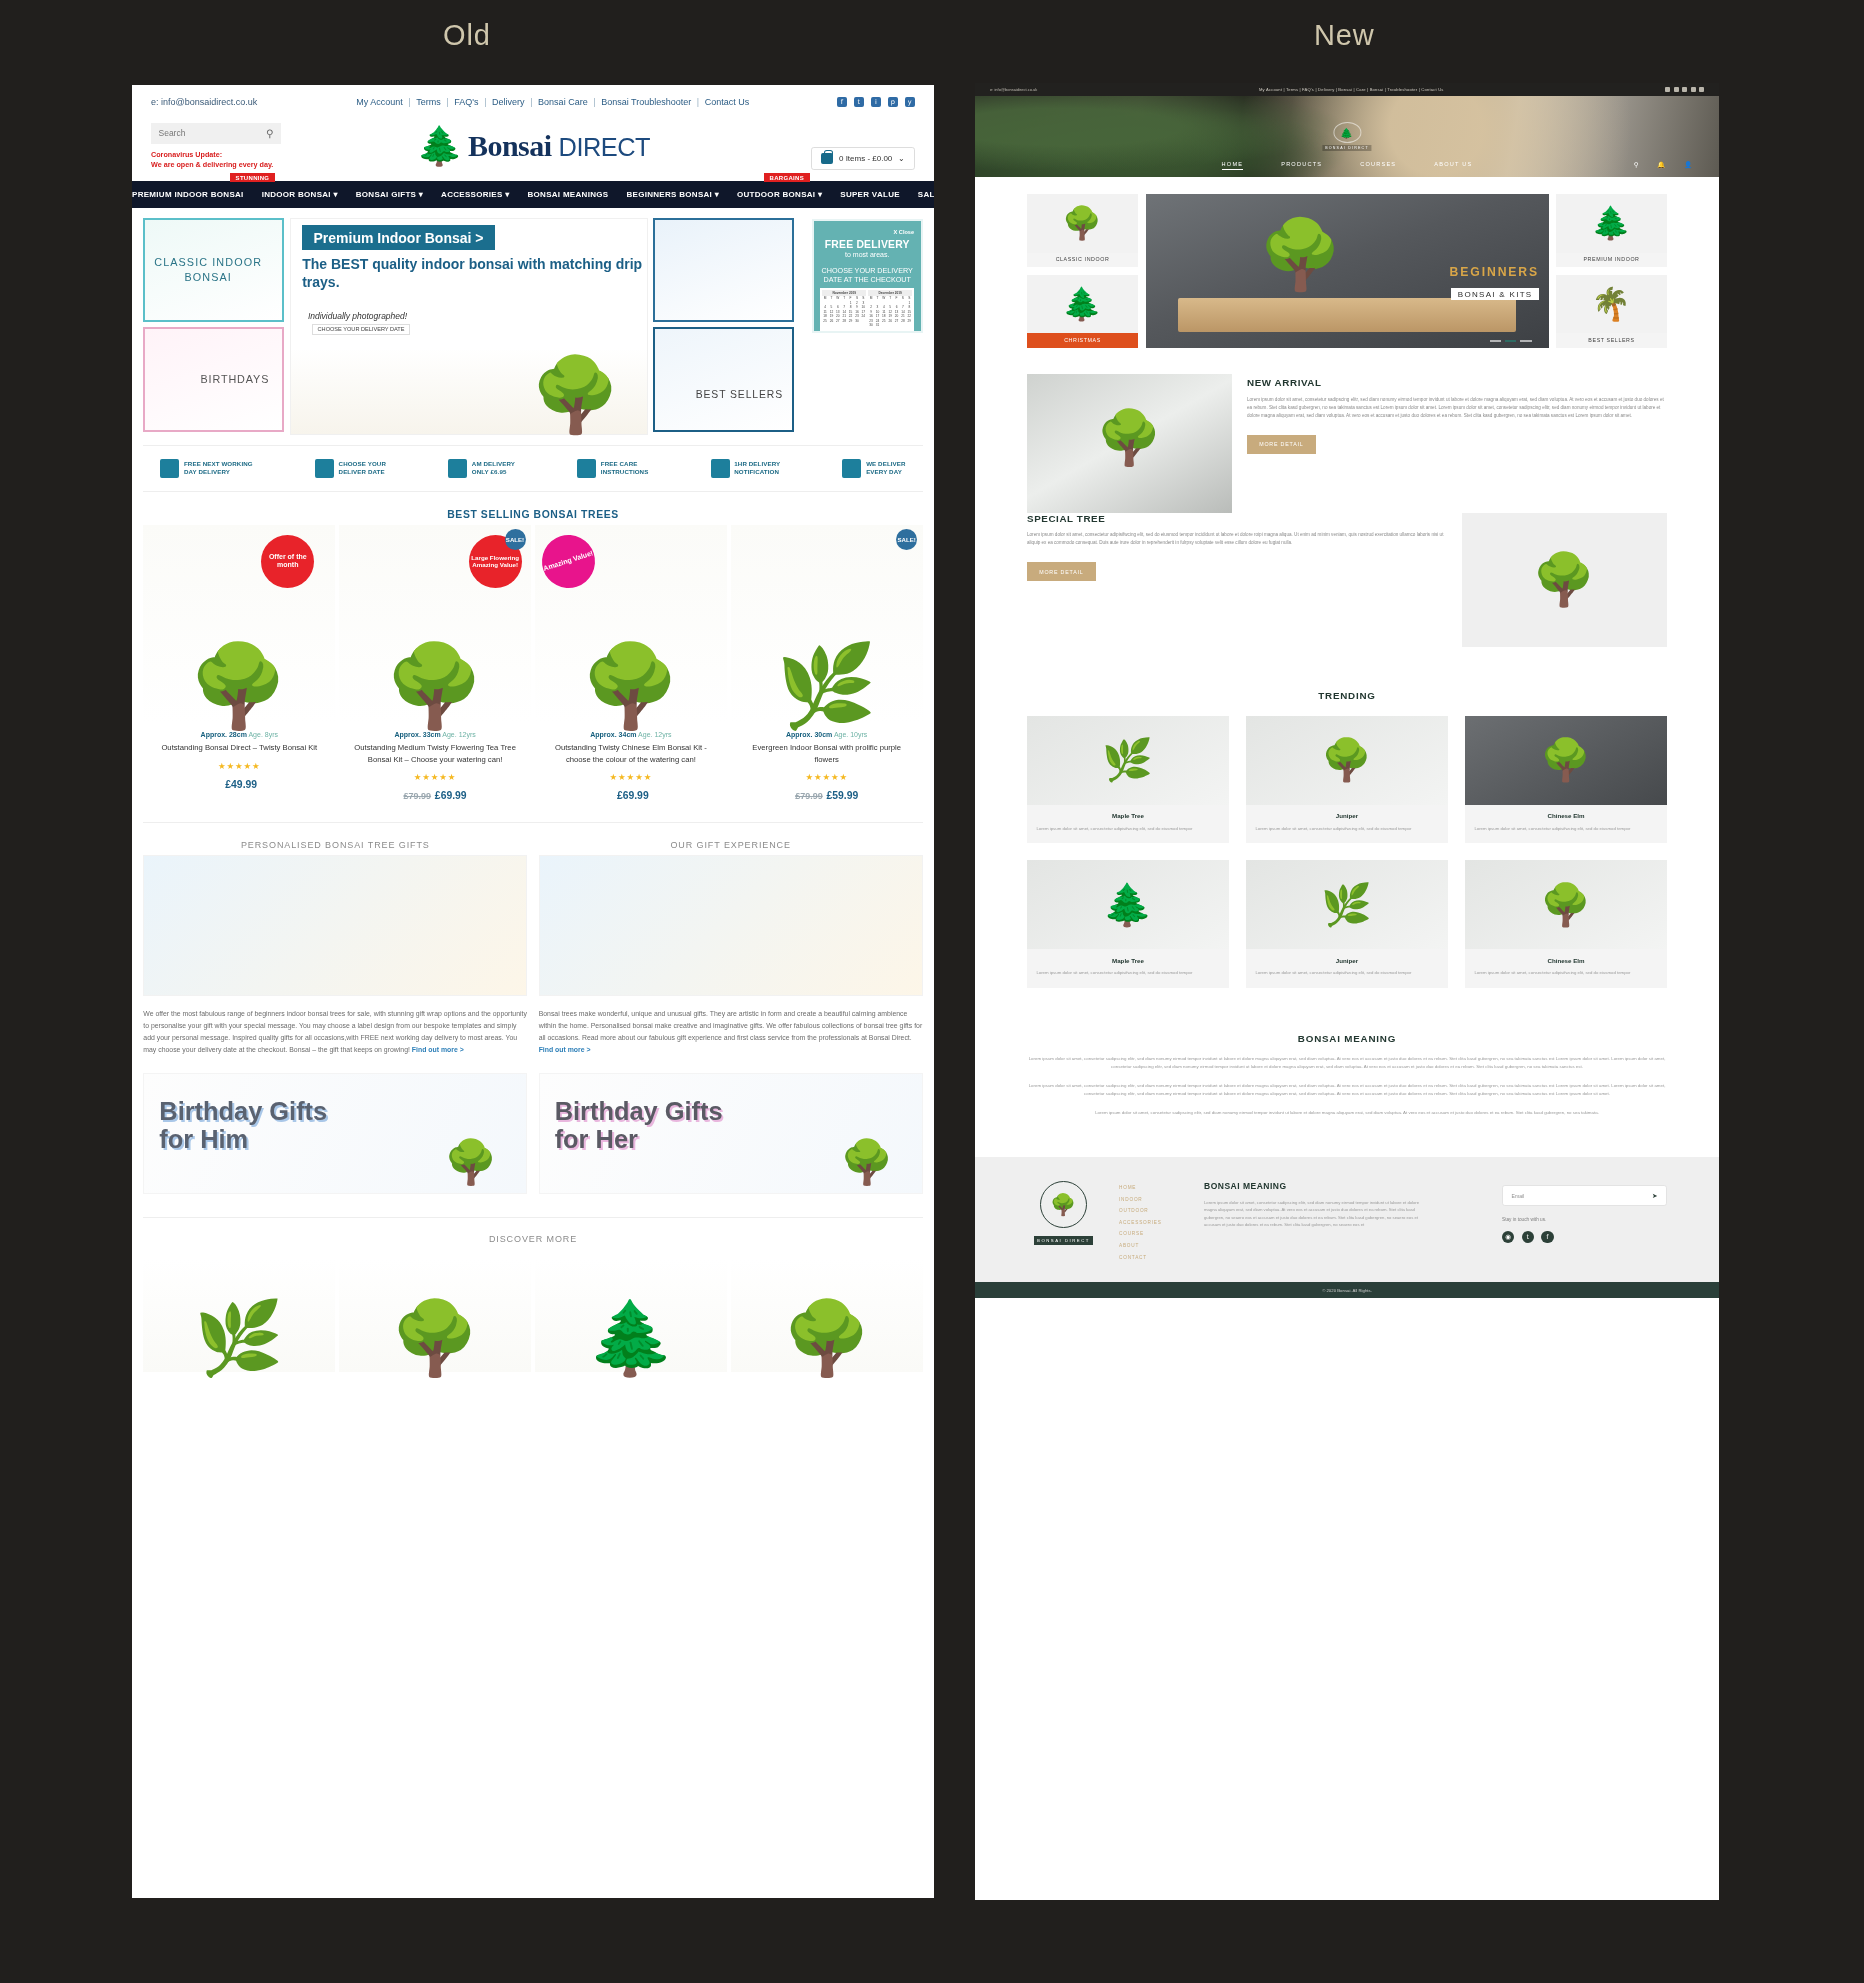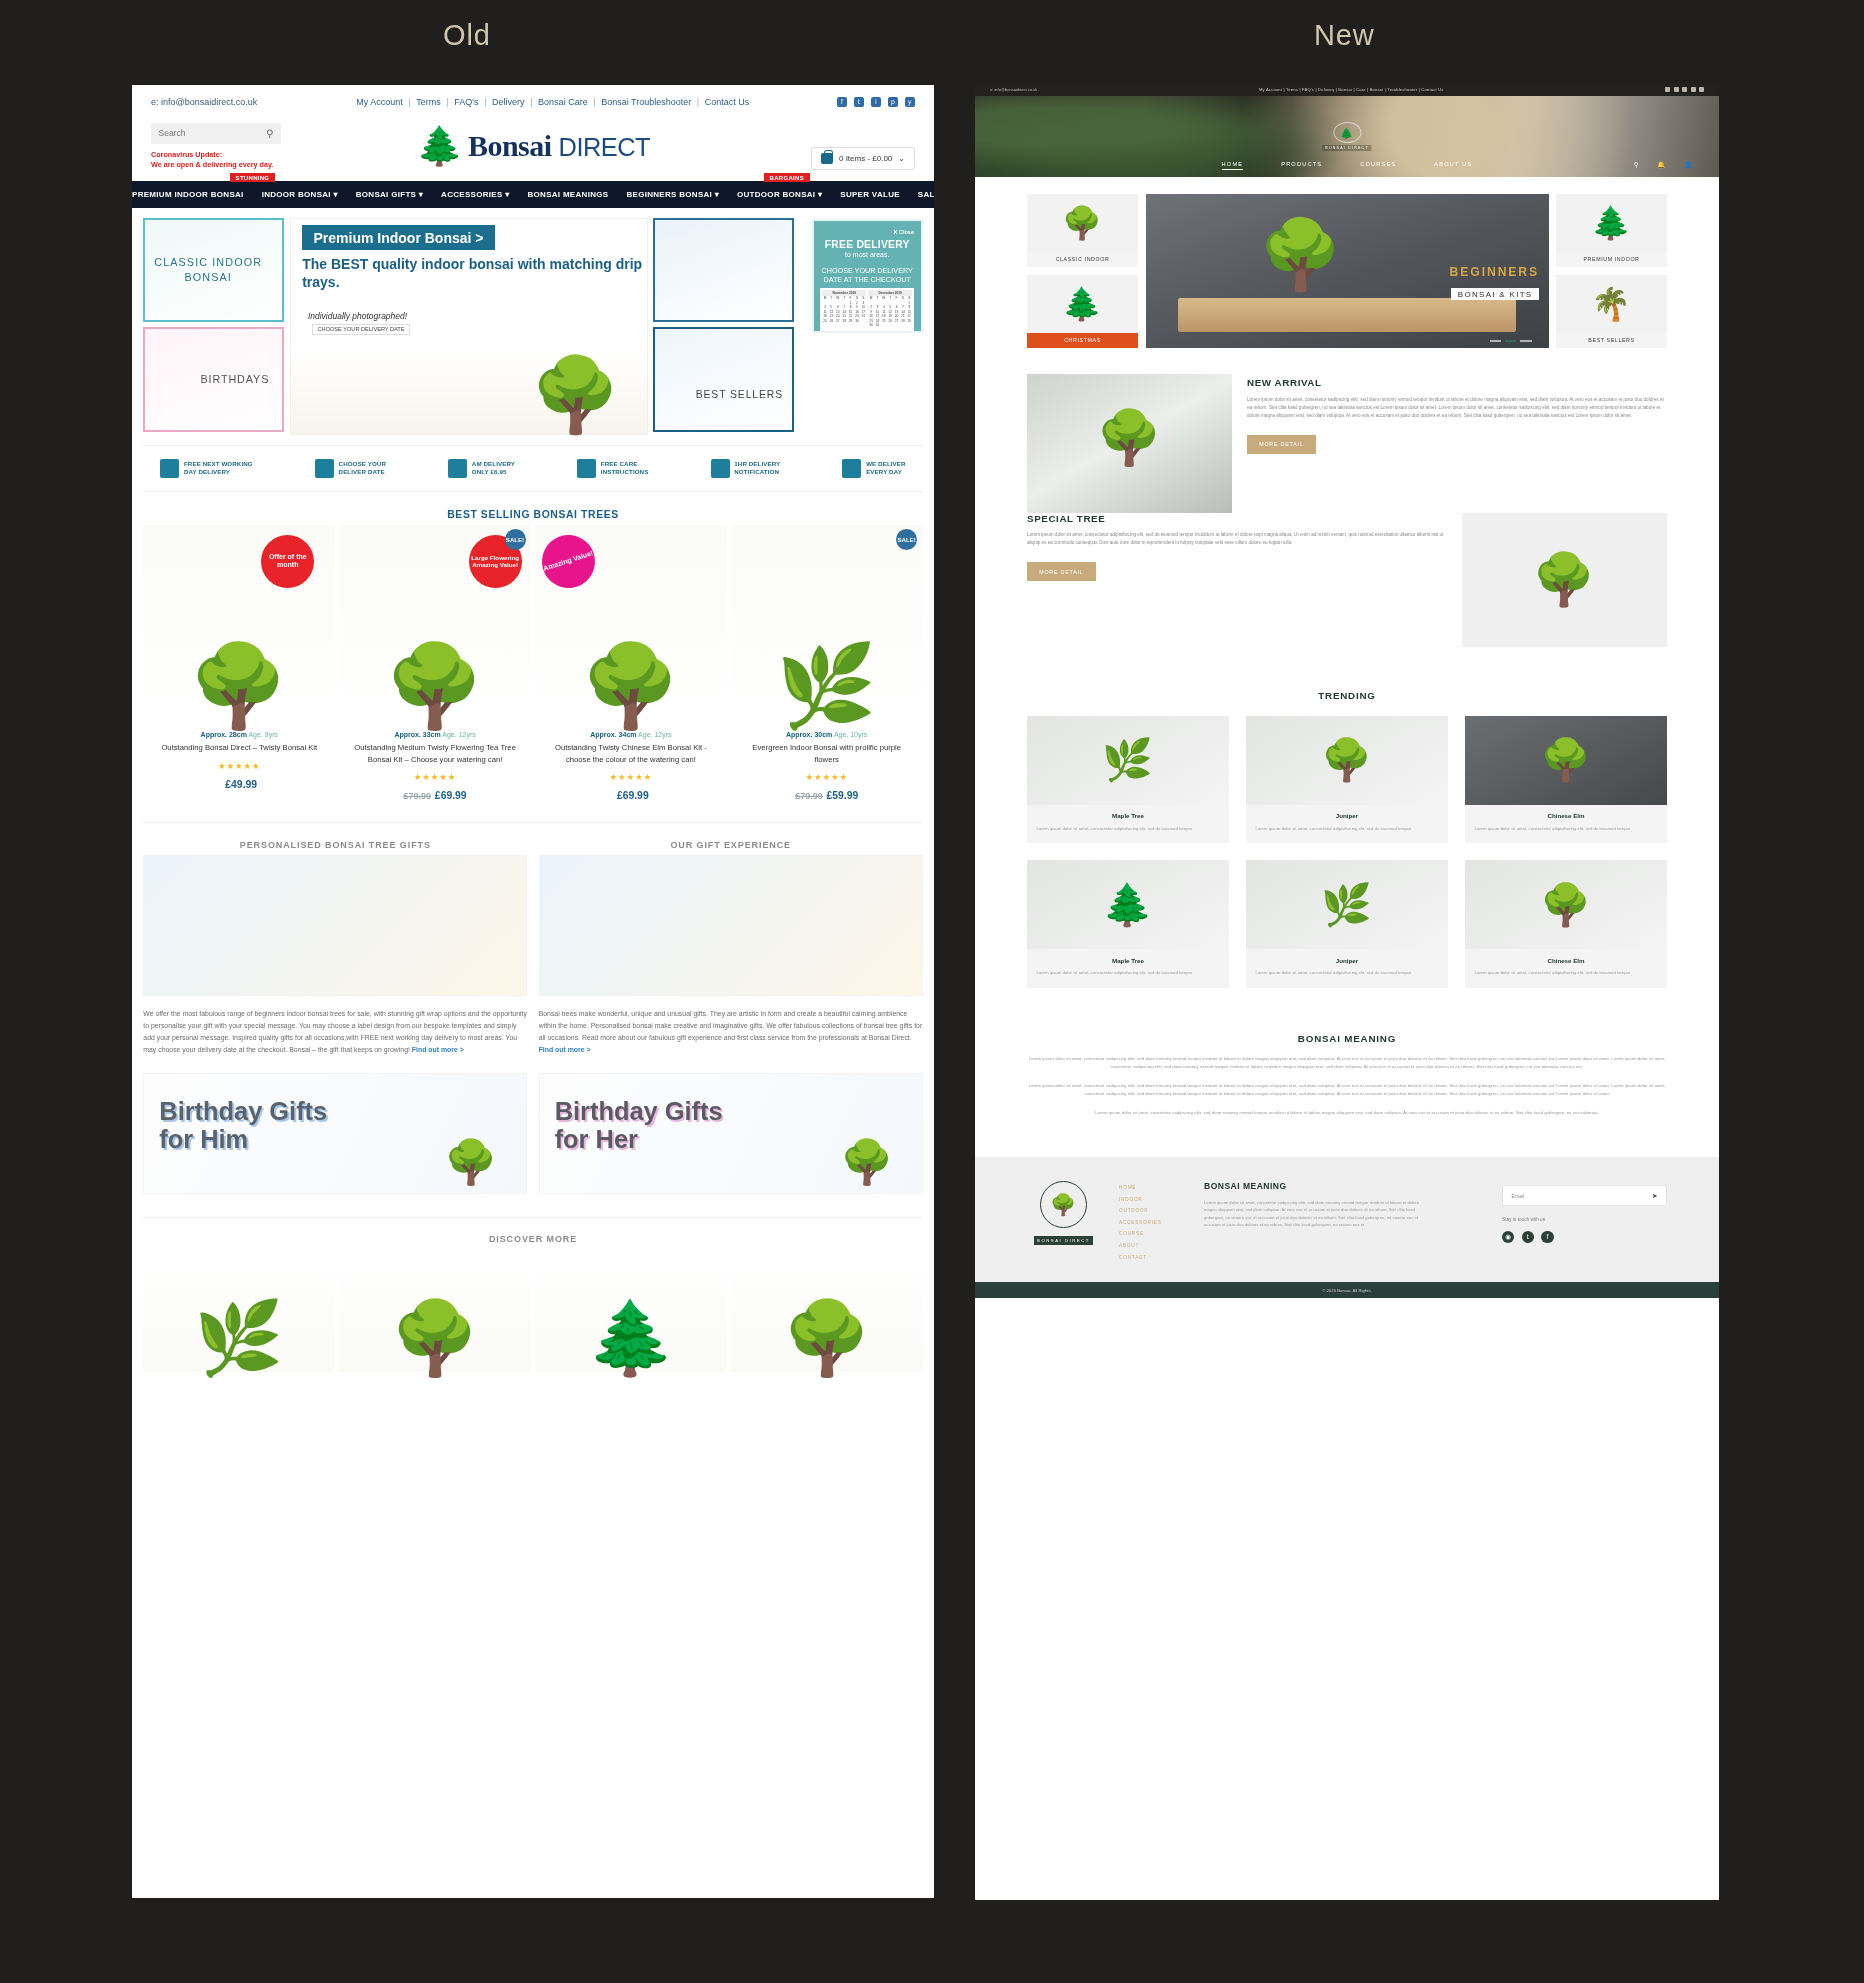--- a/index.html
+++ b/index.html
@@ -113,21 +113,21 @@
   .delivery-pop .p3 { font-size:7px; text-align:center; margin-top:10.4px; line-height:1.35;}
 
   
   .ob-trust { display:flex; align-items:center; justify-content:space-between;
     padding: 13px 17px; border-top:0.9px solid #eee; border-bottom:0.9px solid #eee; margin:5.6px 11.3px 0 11.3px;}
   .trust-item{ display:flex; align-items:center; gap:4.7px; }
   .trust-item .tico{ width:19px; height:19px; background:#1d7f9c; border-radius:1.9px; flex:none;}
   .trust-item .ttxt{ font-size:6.2px; font-weight:bold; color:#1c6a85; line-height:1.3; letter-spacing:0.1px;}
 
   .sec-title { text-align:center; font-size:10.4px; font-weight:bold; color:#1c5f86; letter-spacing:0.6px; padding: 17px 0 5.6px; }
-  .sec-title.grey { color:#8b8b8b; font-weight:700; font-size:9px; letter-spacing:0.9px;}
+  .sec-title.grey { color:#8b8b8b; font-weight:400; font-size:9px; letter-spacing:0.9px;}
 
   .ob-products{ display:flex; gap:3.8px; padding: 0 11.3px; }
   .prod { flex:1; text-align:center; }
   .prod .img { height:198px; background:linear-gradient(180deg,#fbfbf8,#ffffff); position:relative; display:flex; align-items:flex-end; justify-content:center;}
   .prod .leaf{ font-size:81px; color:#46a54a; line-height:0.9; font-family:"DejaVu Sans", sans-serif;}
   .prod .starburst{ position:absolute; top:9.4px; width:53px;height:53px; border-radius:50%;
     display:flex;align-items:center;justify-content:center; color:#fff; font-weight:bold; font-size:7px; line-height:1.2; text-align:center;}
   .prod .sb-red{ background:#e8232a; right:21px;}
   .prod .sb-red2{ background:#e8232a; right:9.4px; font-size:6.2px;}
   .prod .sb-pink{ background:#e8148c; left:7.5px; transform:rotate(-18deg);}

